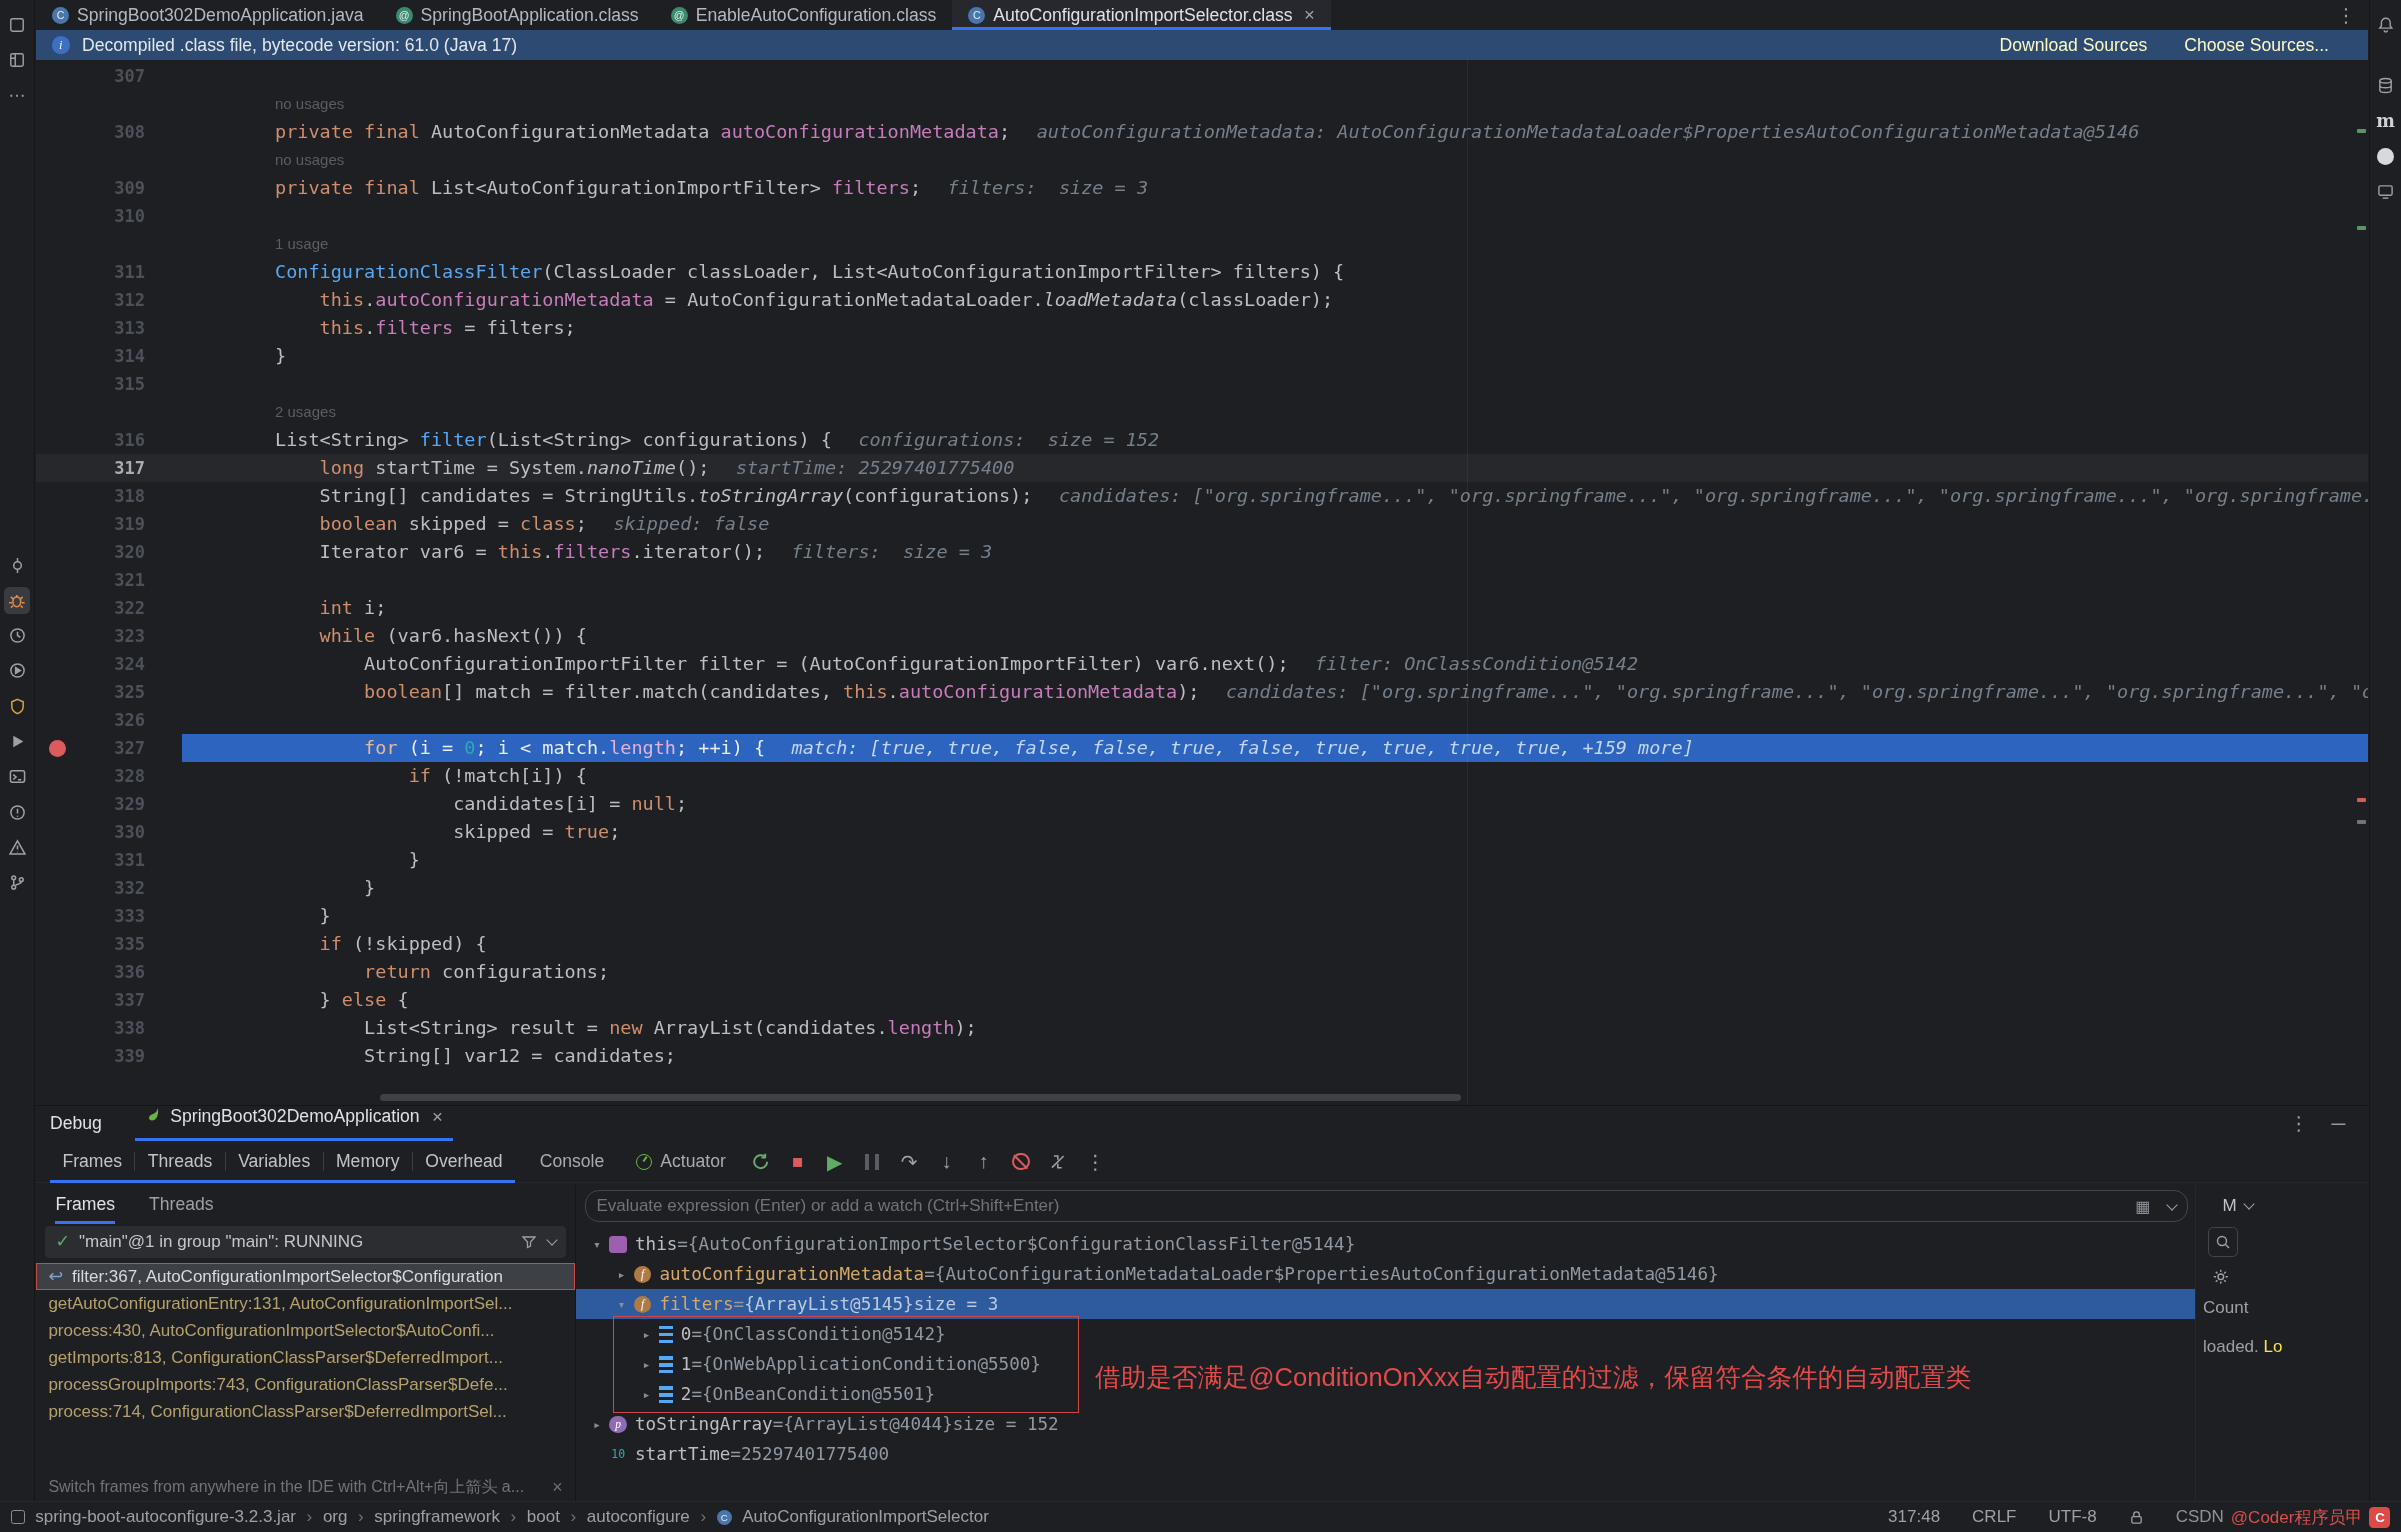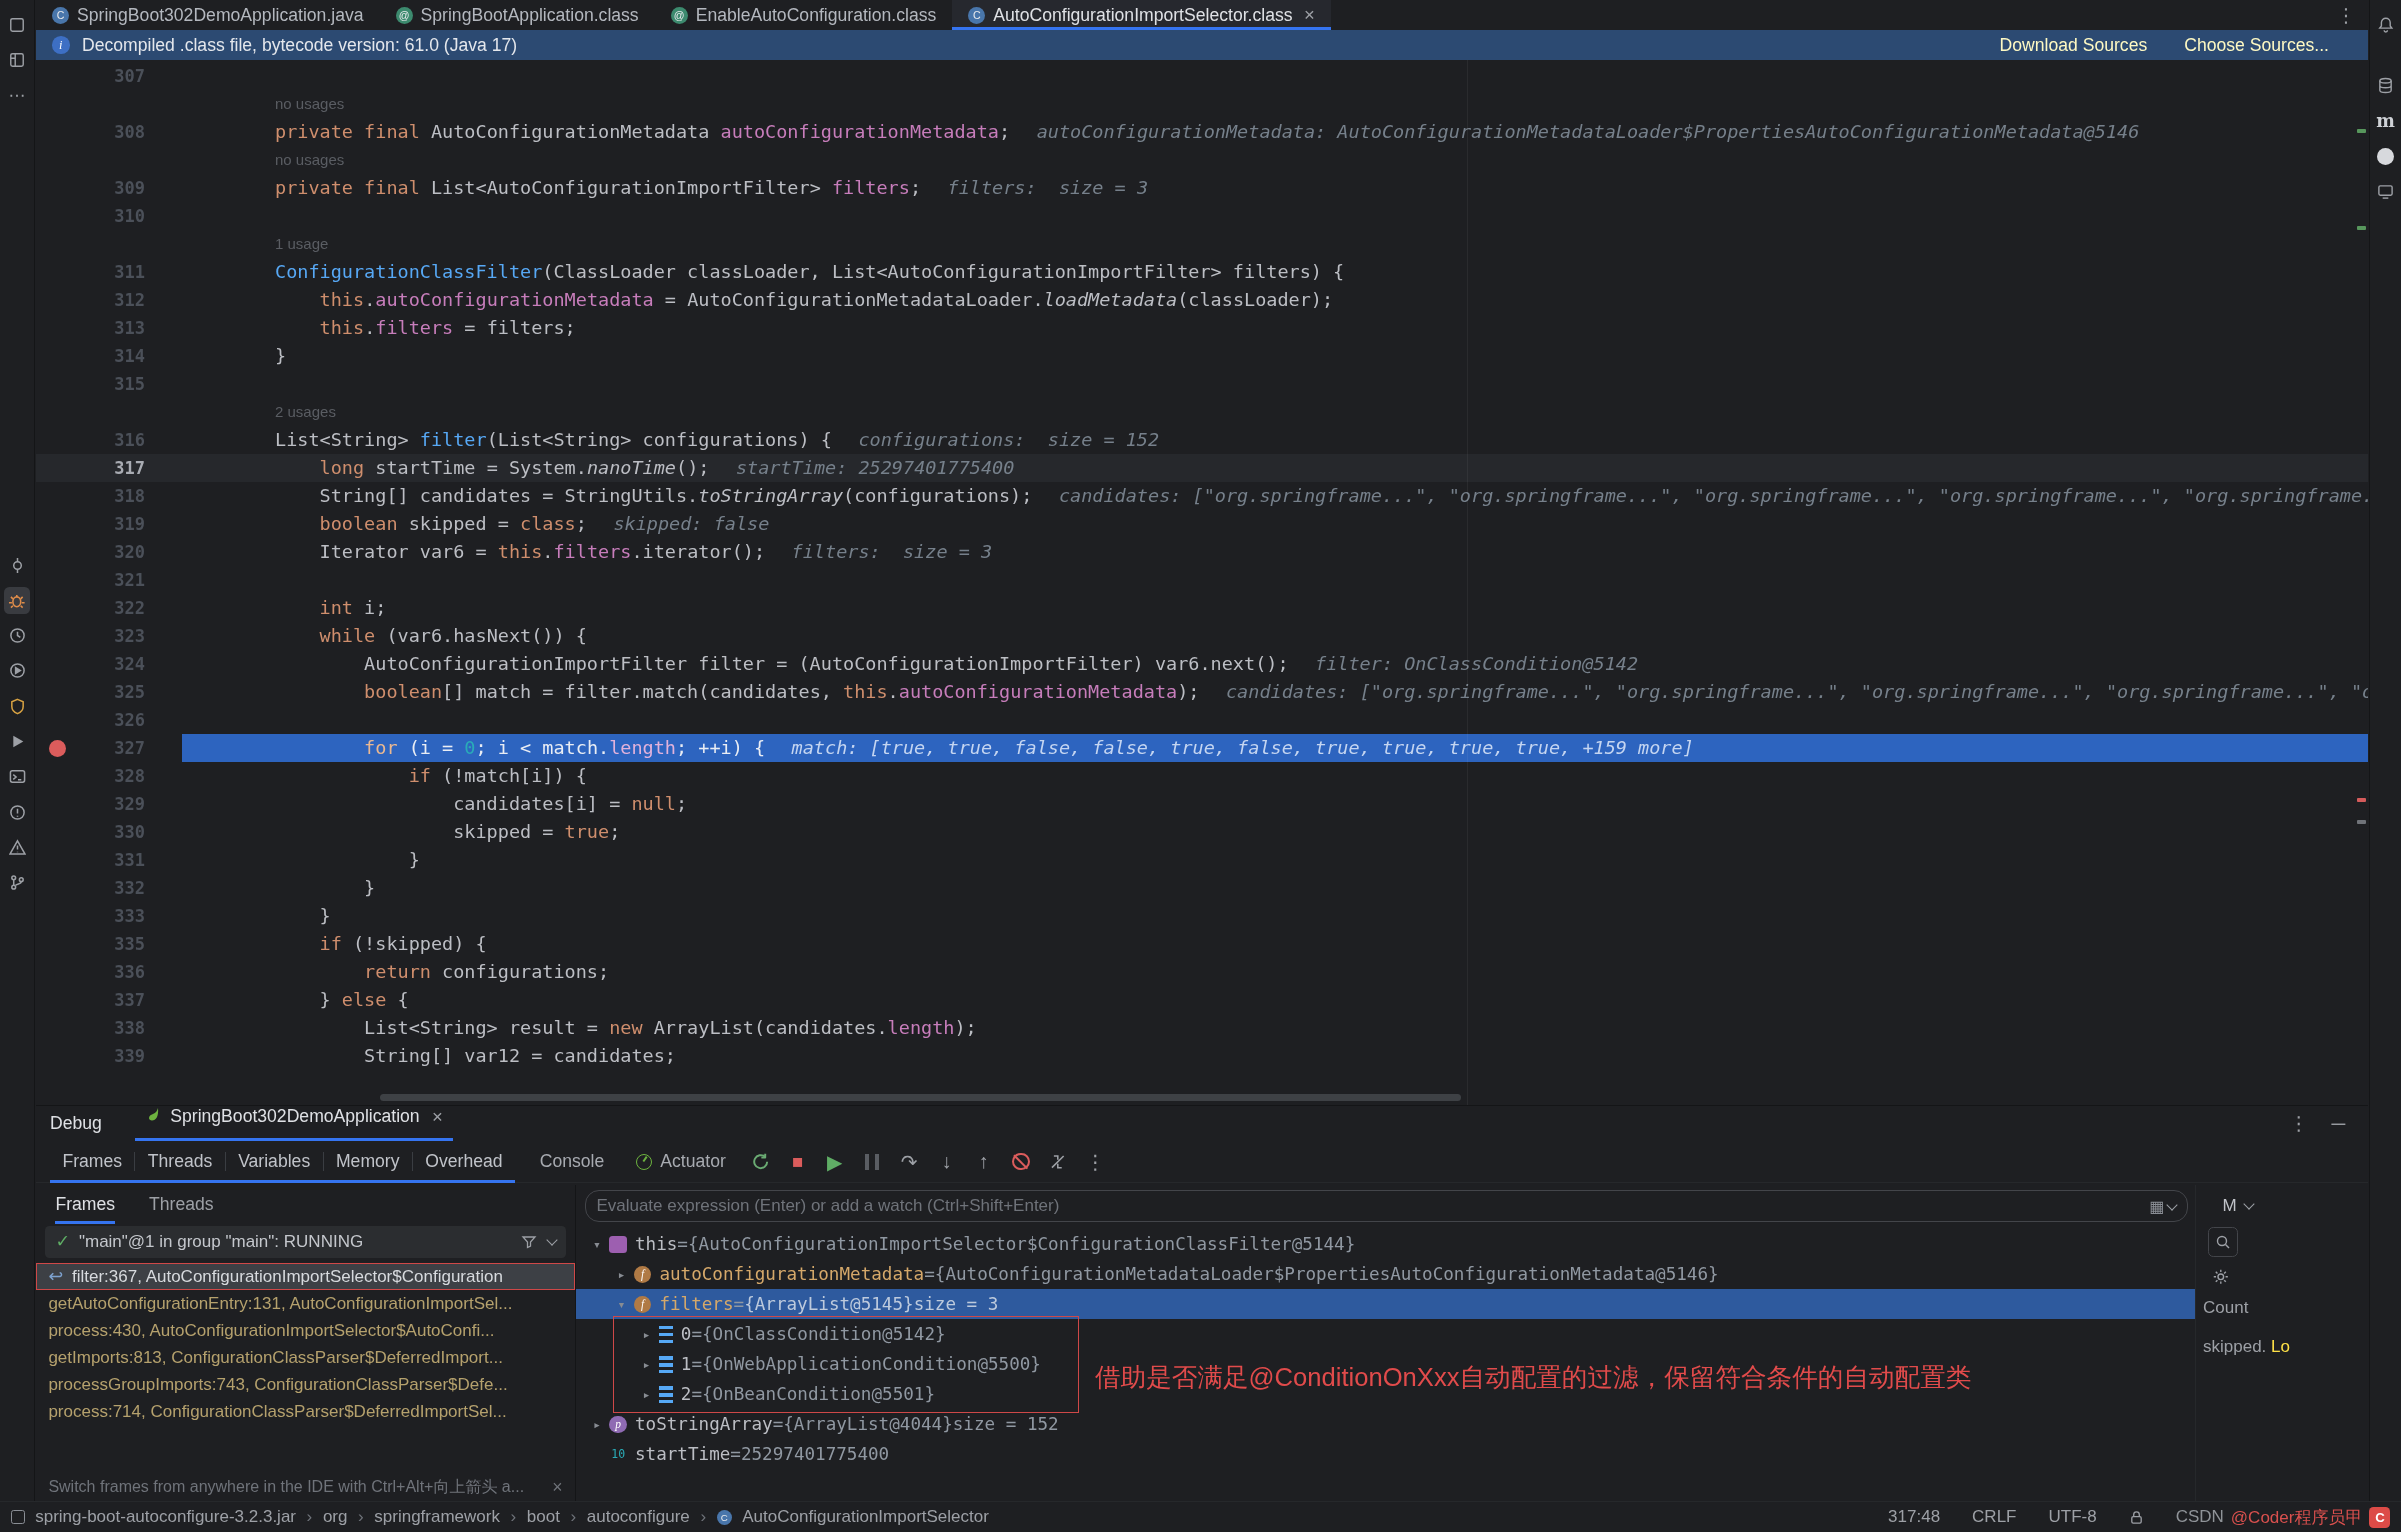--- a/index.html
+++ b/index.html
@@ -96,21 +96,21 @@
   .checkmark{color:#5fad65;font-size:17.6px}
   .threadrow .right{margin-left:auto;display:flex;align-items:center;gap:10.6px}
   .frow{height:27px;display:flex;align-items:center;padding:0 10.6px 0 12.4px;font-size:17px;color:#b5a16d;white-space:nowrap;overflow:hidden}
   .frow.sel{background:#3d4045;color:#d7dade;outline:1.8px solid #cf4848;outline-offset:-1.8px}
   .frow .ficon{margin-right:8.8px;color:#7da2cf;font-size:17.6px}
   .fhint{position:absolute;bottom:0;left:0;right:0;height:26.5px;display:flex;align-items:center;padding:0 12.4px;font-size:16px;color:#6f737a}
   .fhint .close{margin-left:auto;font-size:17.6px}
 
   
   .varspane{flex:1;min-width:0;position:relative;overflow:hidden}
-  .evalbar{margin:5.3px 7px 7px 8.8px;height:32px;border:0.9px solid #43454a;border-radius:14px;display:flex;align-items:center;padding:0 10.6px;gap:4px}
+  .evalbar{margin:5.3px 7px 7px 8.8px;height:32px;border:0.9px solid #43454a;border-radius:14px;display:flex;align-items:center;padding:0 10.6px;gap:18px}
   .evalbar input{flex:1;background:transparent;border:none;outline:none;font-size:17px;color:#bcbec4;font-family:"Liberation Sans",sans-serif}
   .evalbar input::placeholder{color:#6f737a}
   .evalbar .grid{color:#8a8e95;font-size:16px}
   .chev{width:8px;height:8px;border-right:1.8px solid #9da0a6;border-bottom:1.8px solid #9da0a6;transform:rotate(45deg);margin-top:-3.5px}
   .vrow{height:30px;display:flex;align-items:center;font-size:17.6px;font-family:"DejaVu Sans Mono",monospace;white-space:nowrap;overflow:hidden}
   .vrow.sel{background:#2e5a9e}
   .varrow{width:21px;color:#888c93;font-size:13.2px;text-align:center;flex:0 0 auto}
   .vic{width:17.6px;height:17.6px;margin:0 8px 0 1.8px;border-radius:50%;display:flex;align-items:center;justify-content:center;font-size:11.5px;color:#fff;flex:0 0 auto;font-family:"Liberation Serif",serif;font-style:italic}
   .vic.field{background:#b07a45}
   .vic.param{background:#8f6bb3}
@@ -623,21 +623,21 @@
               <path d="M10.5 10.5 14 14"></path>
             </svg>
           </span>
         <span class="m-gear">
             <svg width="17.6" height="17.6" viewBox="0 0 20 20" fill="none" stroke="#9da0a6" stroke-width="1.6">
               <circle cx="10" cy="10" r="3.2"></circle>
               <path d="M10 2v2.6M10 15.4V18M2 10h2.6M15.4 10H18M4.3 4.3l1.9 1.9M13.8 13.8l1.9 1.9M15.7 4.3l-1.9 1.9M6.2 13.8l-1.9 1.9"></path>
             </svg>
           </span>
         <span class="m-count">Count</span>
-        <span class="m-loaded"><span>skipped. </span><span class="lk">Lo</span></span>
+        <span class="m-loaded"><span>loaded. </span><span class="lk">Lo</span></span>
       </div>
     </div>
   </div>
 </div>
 
 <div class="statusbar">
   <div class="crumbs">
       <span class="jar-ic"></span>
       <span>spring-boot-autoconfigure-3.2.3.jar</span>
       <span class="csep">›</span>

